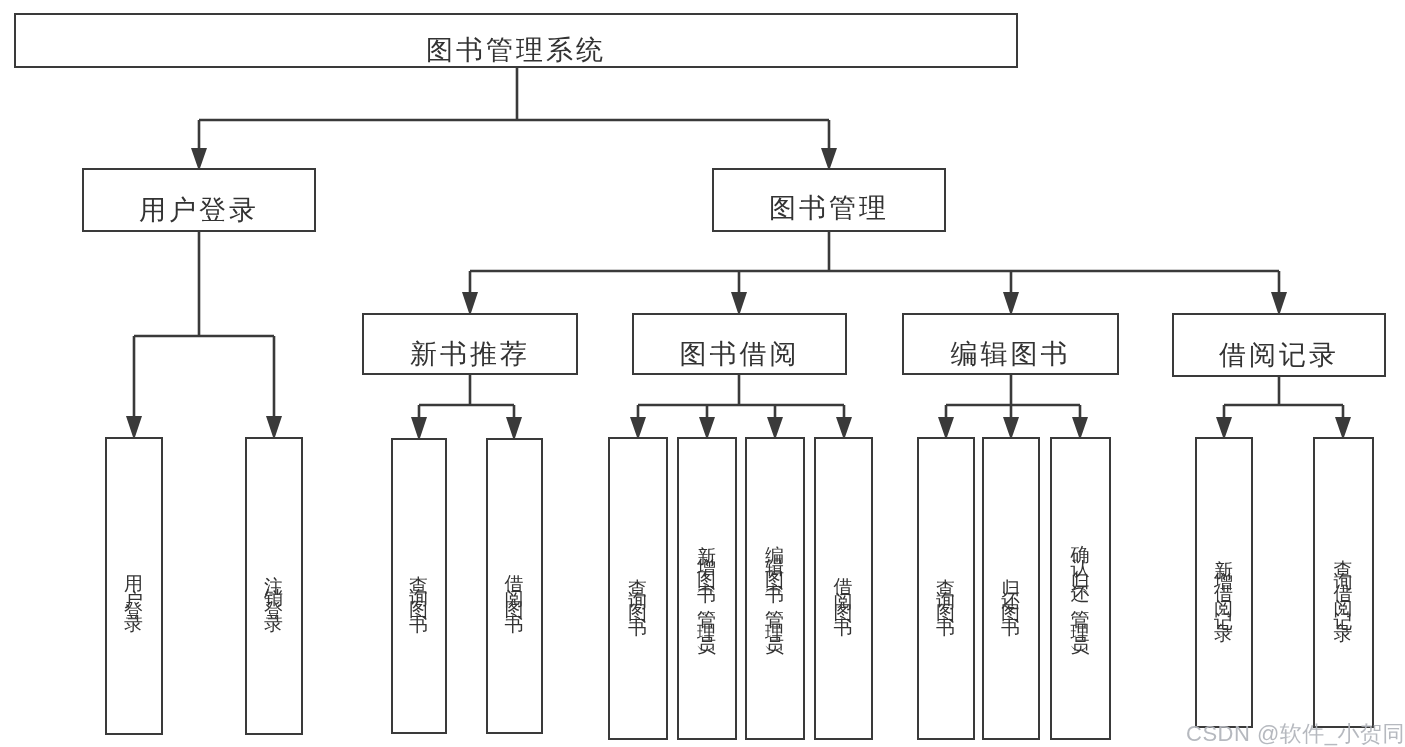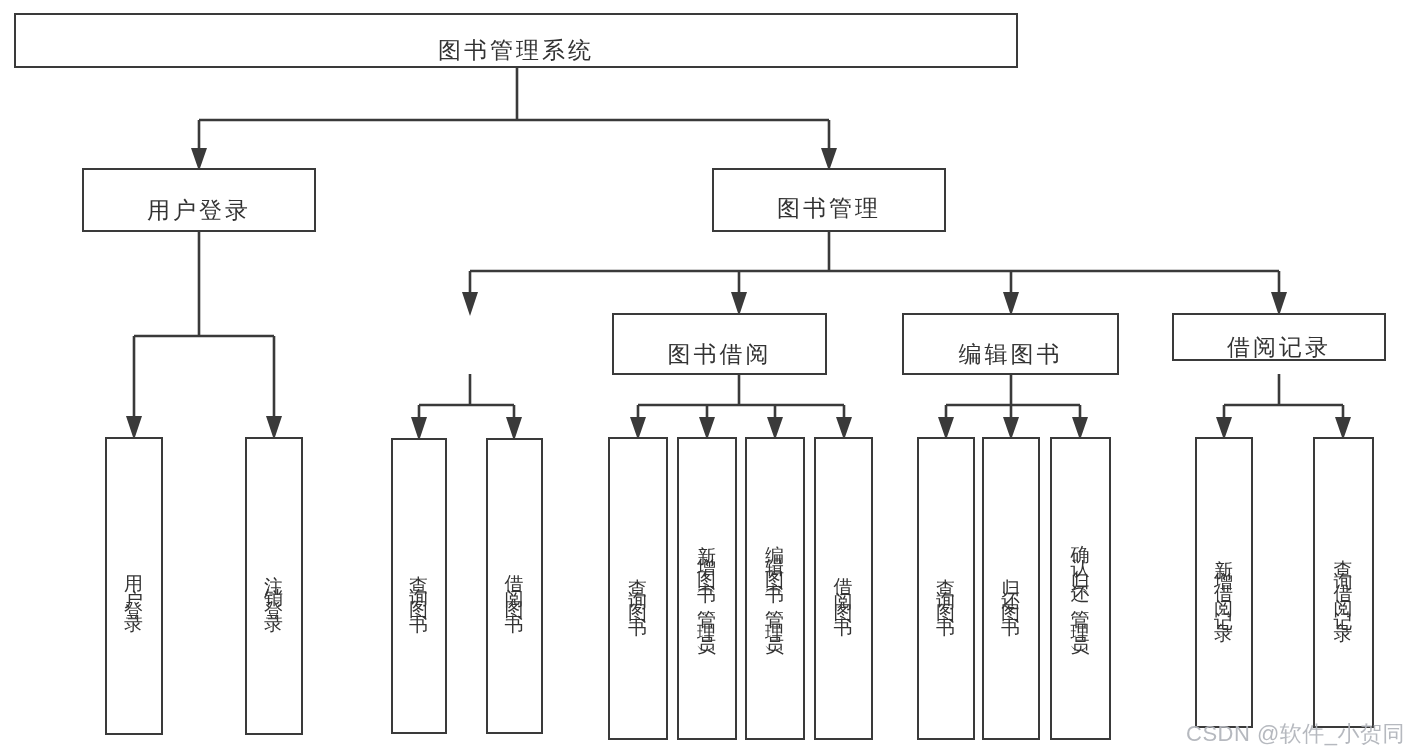--- a/index.html
+++ b/index.html
@@ -27,21 +27,21 @@
     box-sizing: border-box;
     border: 2.5px solid #3a3a3a;
     background: #ffffff;
     color: #333333;
     display: flex;
     align-items: center;
     justify-content: center;
     text-align: center;
   }
   .node-h {
-    font-size: 23px;
+    font-size: 27px;
     letter-spacing: 3px;
     line-height: 1;
     padding-top: 20px;
   }
   .node-v {
     writing-mode: vertical-rl;
     text-orientation: mixed;
     font-size: 19px;
     letter-spacing: 13px;
     line-height: 1;
@@ -107,23 +107,24 @@
       <polygon points="1216,417 1232,417 1224,440"></polygon>
       <polygon points="1335,417 1351,417 1343,440"></polygon>
     </g>
   </svg>
 
   <div class="node node-h" style="left:14px; top:13px; width:1004px; height:55px;">图书管理系统</div>
 
   <div class="node node-h" style="left:82px; top:168px; width:234px; height:64px;">用户登录</div>
   <div class="node node-h" style="left:712px; top:168px; width:234px; height:64px;font-family:Liberation Mono, monospace;">图书管理</div>
 
-  <div class="node node-h" style="left:612px; top:313px; width:215px; height:62px;">图书借阅</div>
+  <div class="node node-h" style="left:362px; top:313px; width:216px; height:62px;">新书推荐</div>
+  <div class="node node-h" style="left:632px; top:313px; width:215px; height:62px;">图书借阅</div>
   <div class="node node-h" style="left:902px; top:313px; width:217px; height:62px;">编辑图书</div>
-  <div class="node node-h" style="left:1172px; top:313px; width:214px; height:48px;">借阅记录</div>
+  <div class="node node-h" style="left:1172px; top:313px; width:214px; height:64px;">借阅记录</div>
 
   <div class="node node-v" style="left:105px; top:437px; width:58px; height:298px;">用户登录</div>
   <div class="node node-v" style="left:245px; top:437px; width:58px; height:298px;">注销登录</div>
 
   <div class="node node-v" style="left:391px; top:438px; width:56px; height:296px;">查询图书</div>
   <div class="node node-v" style="left:486px; top:438px; width:57px; height:296px;">借阅图书</div>
 
   <div class="node node-v" style="left:608px; top:437px; width:60px; height:303px;">查询图书</div>
   <div class="node node-v" style="left:677px; top:437px; width:60px; height:303px;">新增图书（管理员）</div>
   <div class="node node-v" style="left:745px; top:437px; width:60px; height:303px;">编辑图书（管理员）</div>

